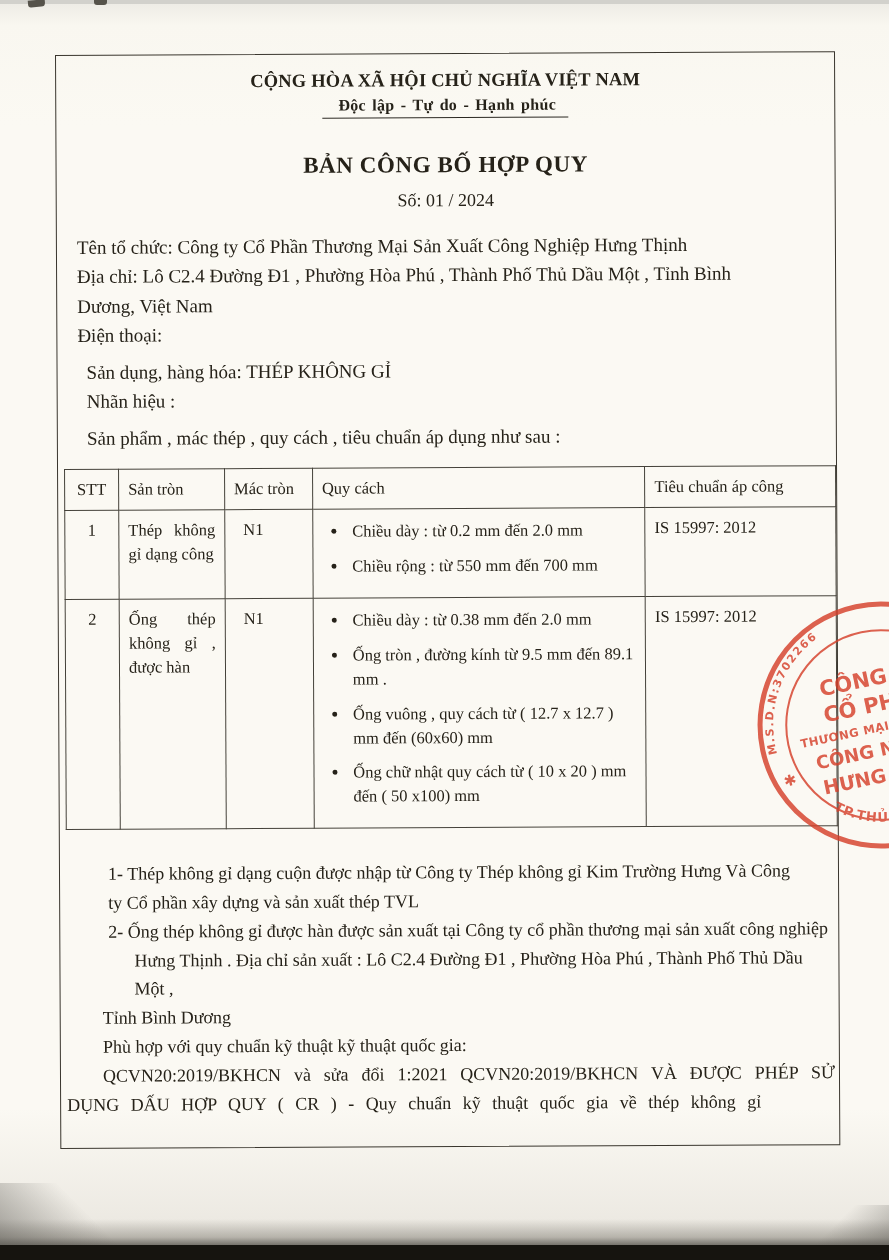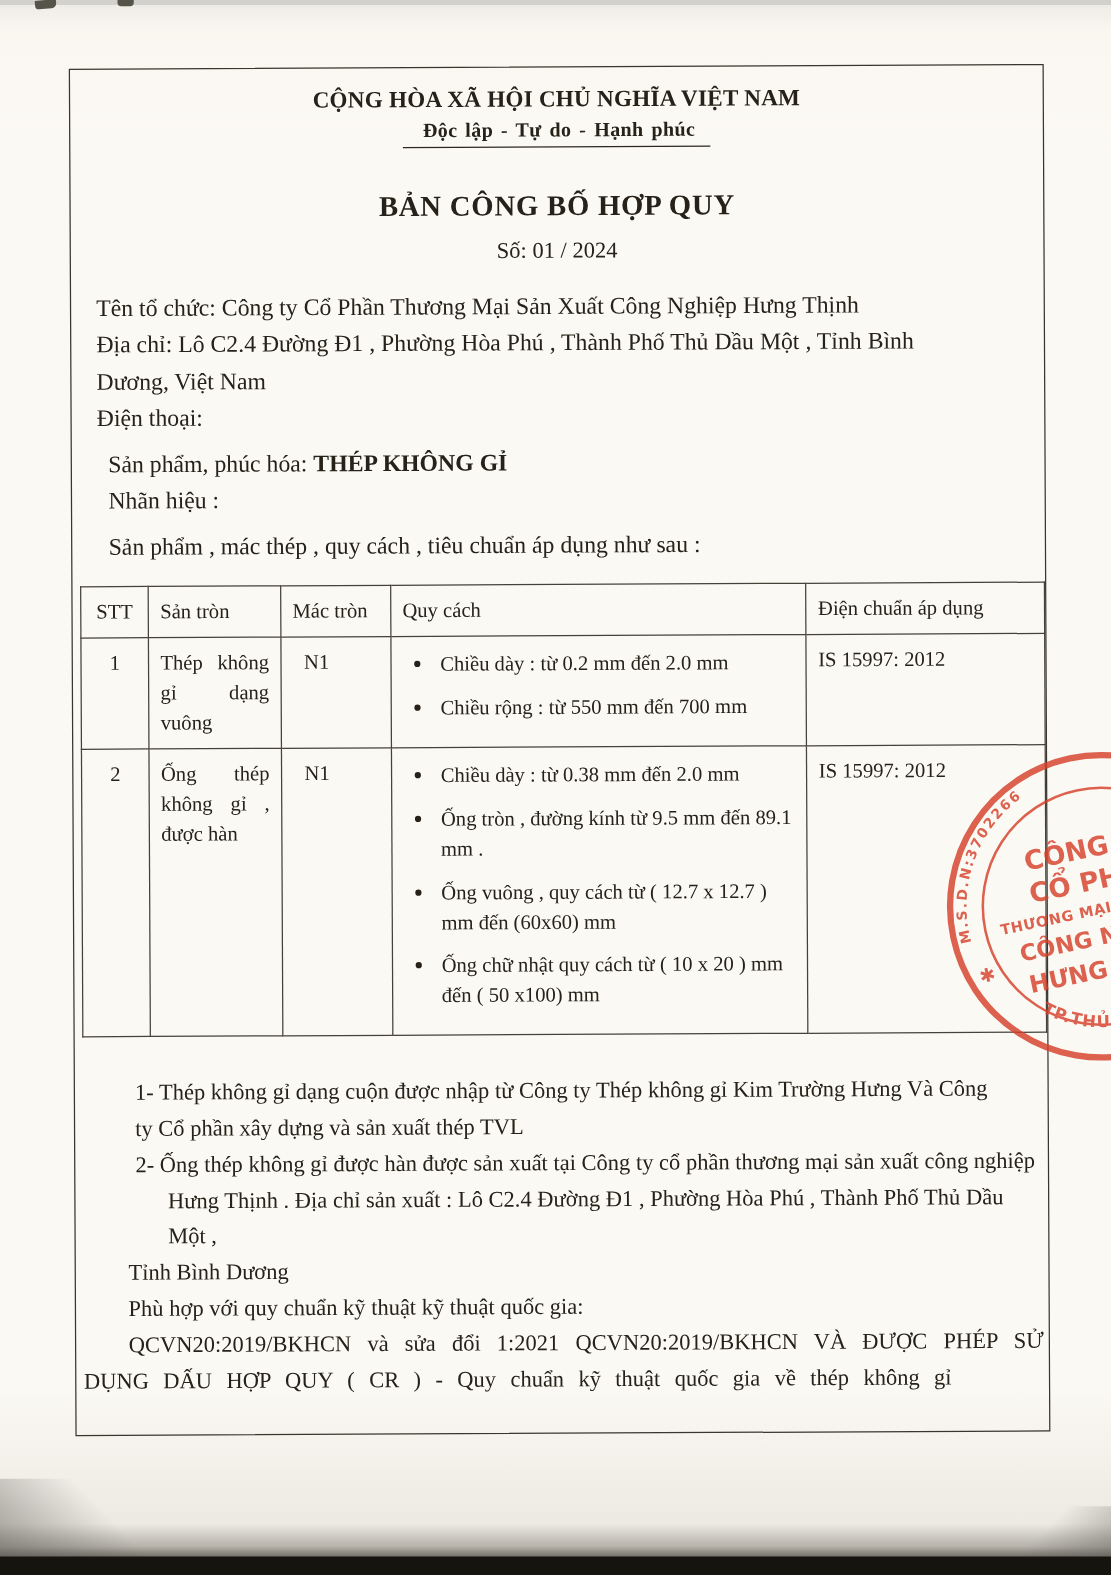--- a/index.html
+++ b/index.html
@@ -37,21 +37,21 @@
   .motto { display: inline-block; font-weight: bold; font-size: 16px; padding: 0 12px 3px 16px;
     border-bottom: 1.7px solid #2b2822; letter-spacing: 0.3px; word-spacing: 2px; }
 
   .doc-title { text-align: center; font-size: 23px; font-weight: bold; margin-top: 34px; letter-spacing: 0.6px; }
   .doc-number { text-align: center; font-size: 18px; margin-top: 12px; }
 
   .info { margin: 20px 58px 0 20px; font-size: 19px; line-height: 1.55; }
   .info p { margin: 0; }
   .info .sp { padding-left: 9px; }
   .info .gap-top { margin-top: 7px; }
-  .product-value { font-weight: bold; }
+  .product-value { font-weight: normal; }
 
   table.products-table { width: 772px; margin: 16px 0 0 6px; border-collapse: collapse;
     font-size: 16.5px; line-height: 1.45; }
   .products-table th, .products-table td {
     border: 1px solid #45423a; padding: 8px 9px; vertical-align: top; text-align: left; font-weight: normal; }
   .products-table thead th { vertical-align: middle; height: 40px; }
   .products-table th.h-stt, .products-table td.c-stt { text-align: center; }
   .products-table td.c-prod { text-align: justify; }
   .products-table td.c-grade { padding-left: 18px; }
   ul.specs { margin: 2px 0 0; padding: 0 0 0 26px; }
@@ -91,46 +91,46 @@
     <span class="motto">Độc lập - Tự do - Hạnh phúc</span>
   </div>
 
   <div class="doc-title">BẢN CÔNG BỐ HỢP QUY</div>
   <div class="doc-number">Số: 01 / 2024</div>
 
   <div class="info">
     <p>Tên tổ chức: Công ty Cổ Phần Thương Mại Sản Xuất Công Nghiệp Hưng Thịnh</p>
     <p>Địa chỉ: Lô C2.4 Đường Đ1 , Phường Hòa Phú , Thành Phố Thủ Dầu Một , Tỉnh Bình Dương, Việt Nam</p>
     <p>Điện thoại:</p>
-    <p class="sp gap-top"><span>Sản phẩm, phúc hóa: </span><span class="product-value">THÉP KHÔNG GỈ</span></p>
+    <p class="sp gap-top"><span>Sản dụng, hàng hóa: </span><span class="product-value">THÉP KHÔNG GỈ</span></p>
     <p class="sp">Nhãn hiệu :</p>
     <p class="sp gap-top">Sản phẩm , mác thép , quy cách , tiêu chuẩn áp dụng như sau :</p>
   </div>
 
   <table class="products-table">
     <colgroup>
       <col style="width:54px">
         <col style="width:106px">
         <col style="width:88px">
         <col style="width:333px">
         <col style="width:191px">
     </colgroup>
     <thead>
       <tr>
         <th class="h-stt">STT</th>
         <th>Sản tròn</th>
         <th>Mác tròn</th>
         <th>Quy cách</th>
-        <th>Điện chuẩn áp dụng</th>
+        <th>Tiêu chuẩn áp công</th>
       </tr>
     </thead>
     <tbody>
       <tr>
         <td class="c-stt">1</td>
-        <td class="c-prod">Thép không gỉ dạng vuông</td>
+        <td class="c-prod">Thép không gỉ dạng công</td>
         <td class="c-grade">N1</td>
         <td>
           <ul class="specs">
             <li>Chiều dày : từ 0.2 mm đến 2.0 mm</li>
             <li>Chiều rộng : từ 550 mm đến 700 mm</li>
           </ul>
         </td>
         <td>IS 15997: 2012</td>
       </tr>
       <tr>

